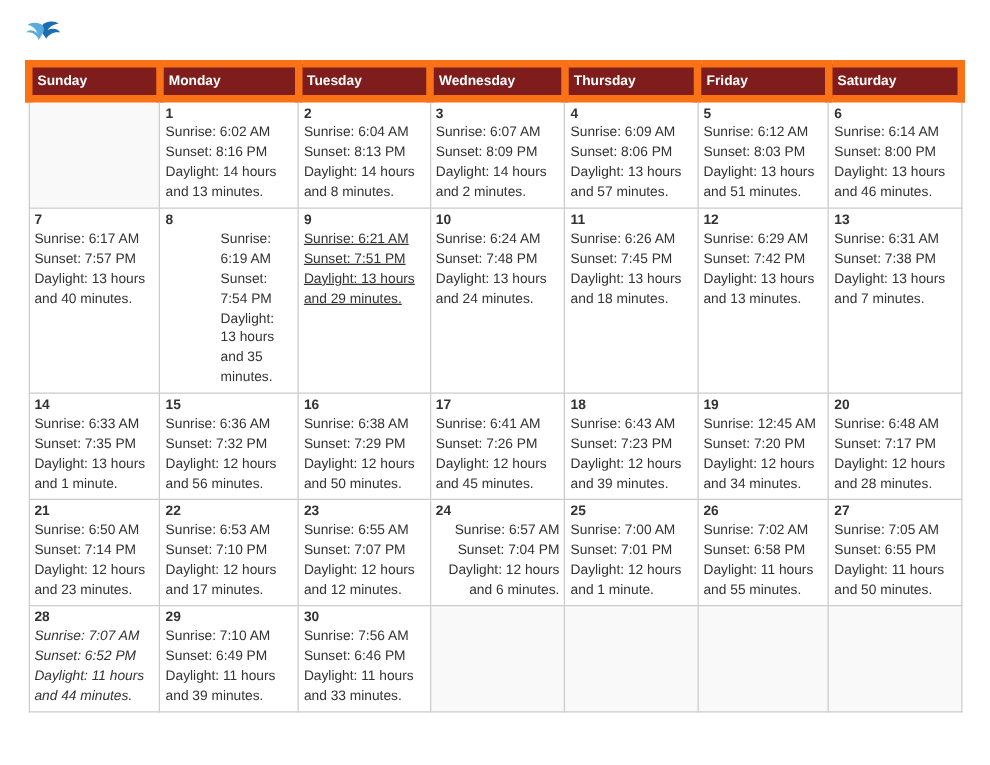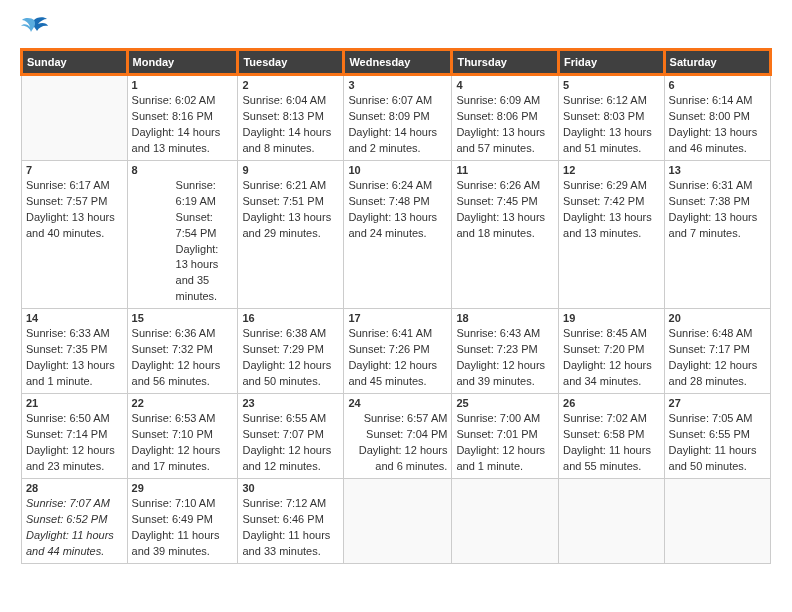--- a/index.html
+++ b/index.html
@@ -52,27 +52,27 @@
     .subtitle {
       font-size: 14px;
       color: #555;
     }
     .calendar {
       width: 100%;
       border-collapse: collapse;
       font-size: 9.5px;
     }
     .calendar th {
-      background-color: #404040;
+      background-color: #7f1d1d;
       color: #fff;
       padding: 5px 4px;
       text-align: left;
       font-size: 11px;
       font-weight: bold;
-      border: 3px solid #f97316;
+      border: 6px solid #f97316;
     }
     .calendar td {
       border: 1px solid #ccc;
       padding: 3px 4px;
       vertical-align: top;
       width: 113px;
       height: 78px;
       background: #fff;
     }
     .calendar td.empty {
@@ -180,21 +180,21 @@
           </td>
           <td>
             <span class="day-number">8</span>
             <div class="day-info" style="white-space: pre-line; margin-left: 44px;">Sunrise: 6:19 AM
 Sunset: 7:54 PM
 Daylight: 13 hours
 and 35 minutes.</div>
           </td>
           <td>
             <span class="day-number">9</span>
-            <div class="day-info" style="white-space: pre-line;">Sunrise: 6:21 AM
+            <div class="day-info" style="white-space: pre-line; text-decoration: underline;">Sunrise: 6:21 AM
 Sunset: 7:51 PM
 Daylight: 13 hours
 and 29 minutes.</div>
           </td>
           <td>
             <span class="day-number">10</span>
             <div class="day-info" style="white-space: pre-line;">Sunrise: 6:24 AM
 Sunset: 7:48 PM
 Daylight: 13 hours
 and 24 minutes.</div>
@@ -252,21 +252,21 @@
           </td>
           <td>
             <span class="day-number">18</span>
             <div class="day-info" style="white-space: pre-line;">Sunrise: 6:43 AM
 Sunset: 7:23 PM
 Daylight: 12 hours
 and 39 minutes.</div>
           </td>
           <td>
             <span class="day-number">19</span>
-            <div class="day-info" style="white-space: pre-line;">Sunrise: 8:45 AM
+            <div class="day-info" style="white-space: pre-line;">Sunrise: 12:45 AM
 Sunset: 7:20 PM
 Daylight: 12 hours
 and 34 minutes.</div>
           </td>
           <td>
             <span class="day-number">20</span>
             <div class="day-info" style="white-space: pre-line;">Sunrise: 6:48 AM
 Sunset: 7:17 PM
 Daylight: 12 hours
 and 28 minutes.</div>
@@ -333,21 +333,21 @@
           </td>
           <td>
             <span class="day-number">29</span>
             <div class="day-info" style="white-space: pre-line;">Sunrise: 7:10 AM
 Sunset: 6:49 PM
 Daylight: 11 hours
 and 39 minutes.</div>
           </td>
           <td>
             <span class="day-number">30</span>
-            <div class="day-info" style="white-space: pre-line;">Sunrise: 7:12 AM
+            <div class="day-info" style="white-space: pre-line;">Sunrise: 7:56 AM
 Sunset: 6:46 PM
 Daylight: 11 hours
 and 33 minutes.</div>
           </td>
           <td class="empty"></td>
           <td class="empty"></td>
           <td class="empty"></td>
           <td class="empty"></td>
         </tr>
       </tbody>

